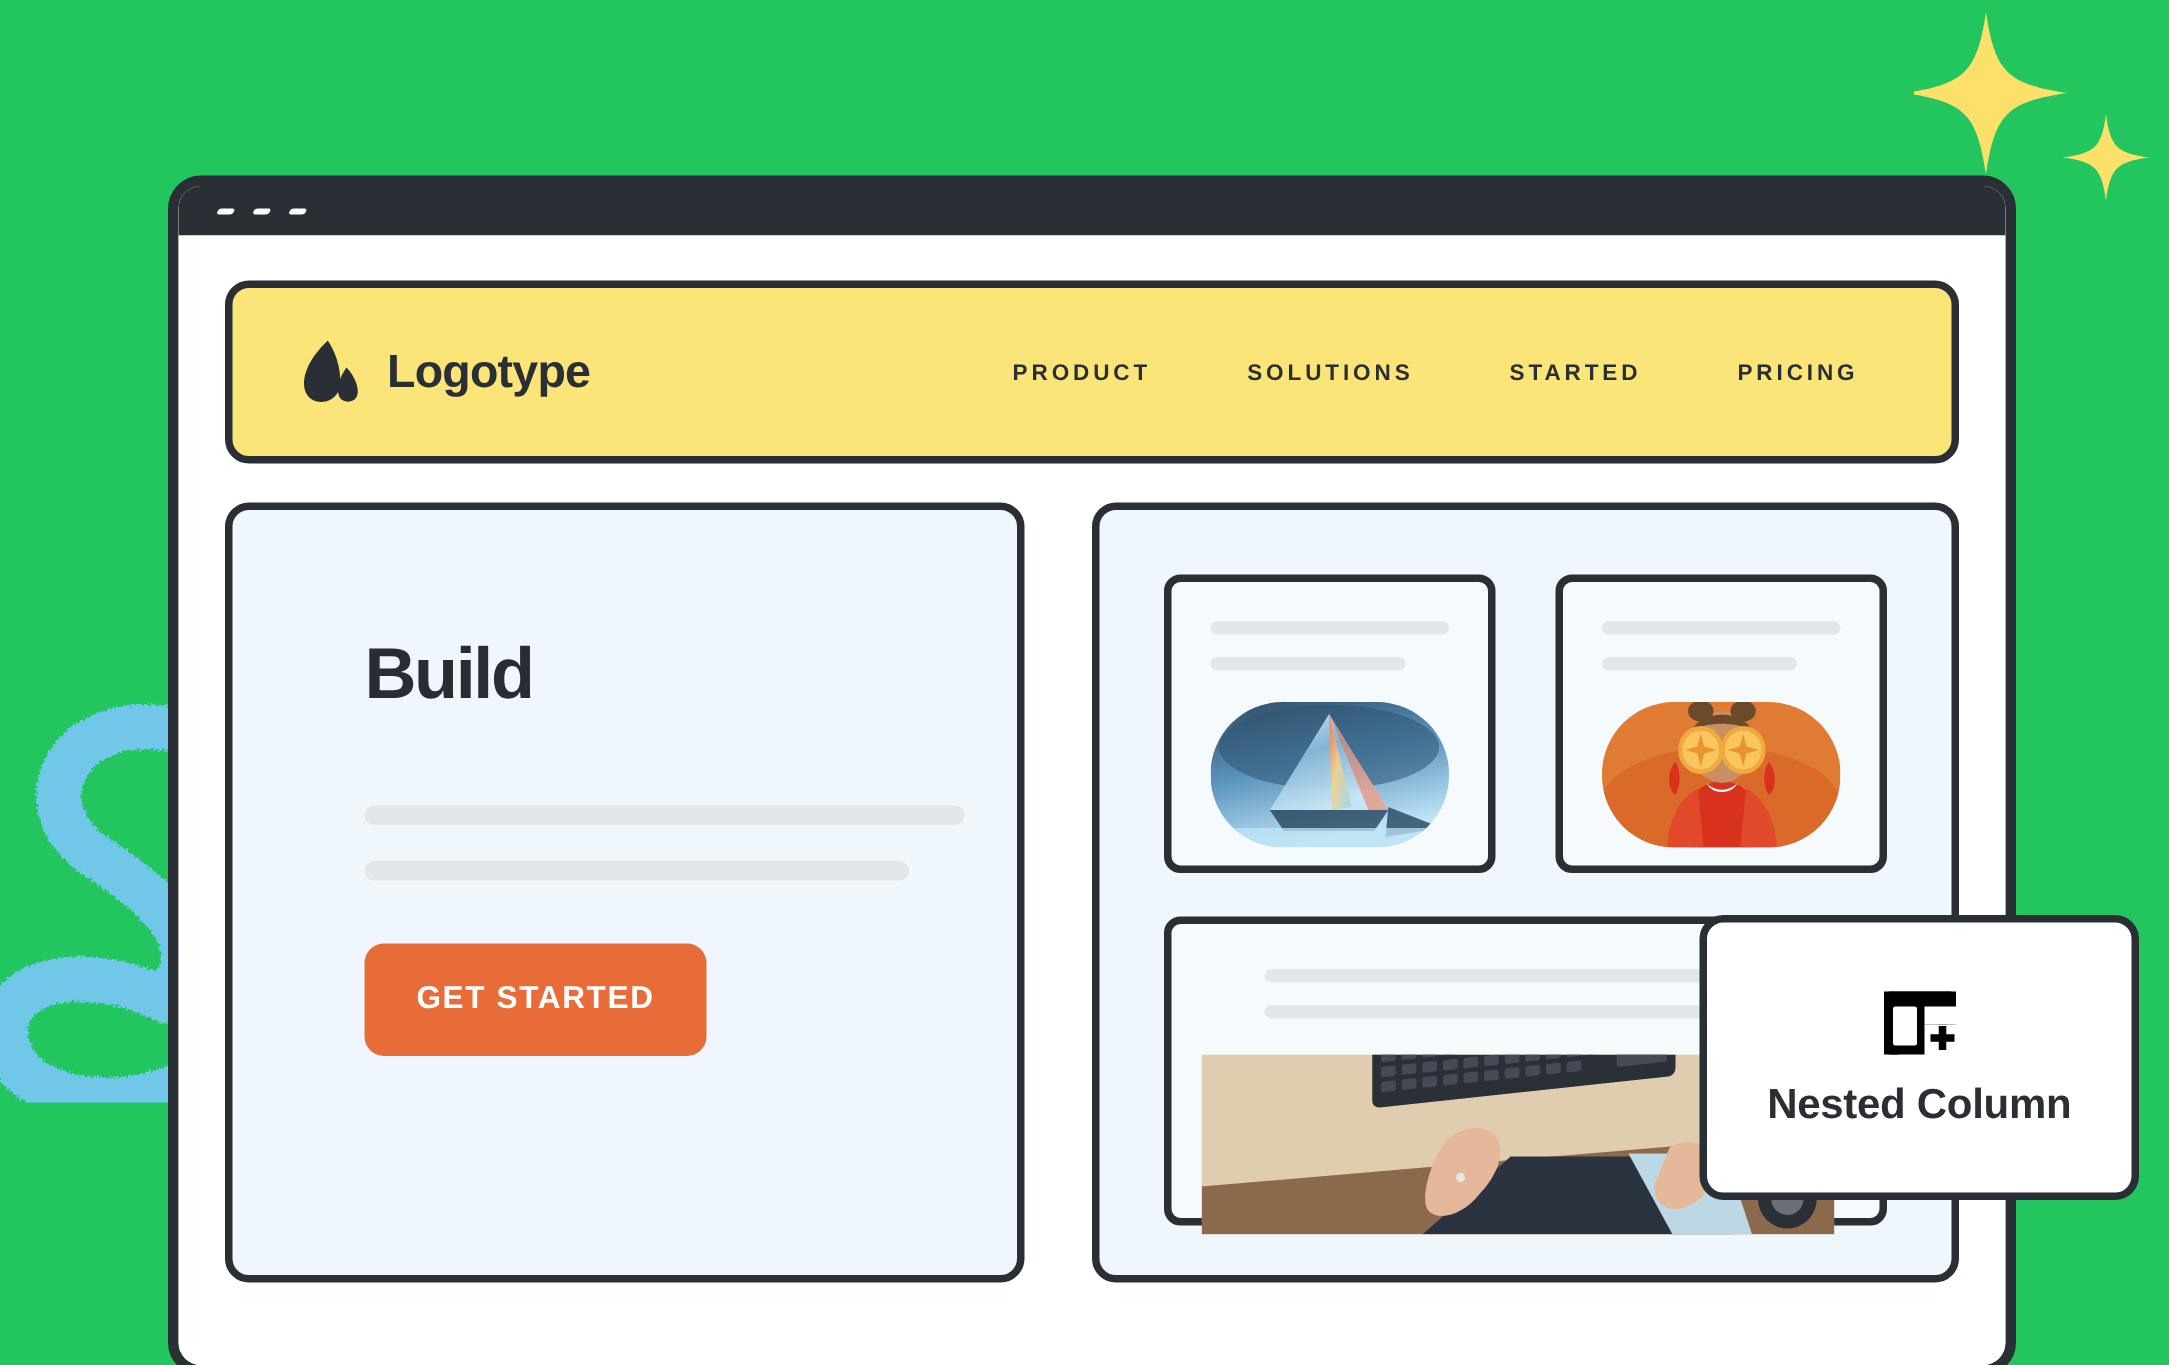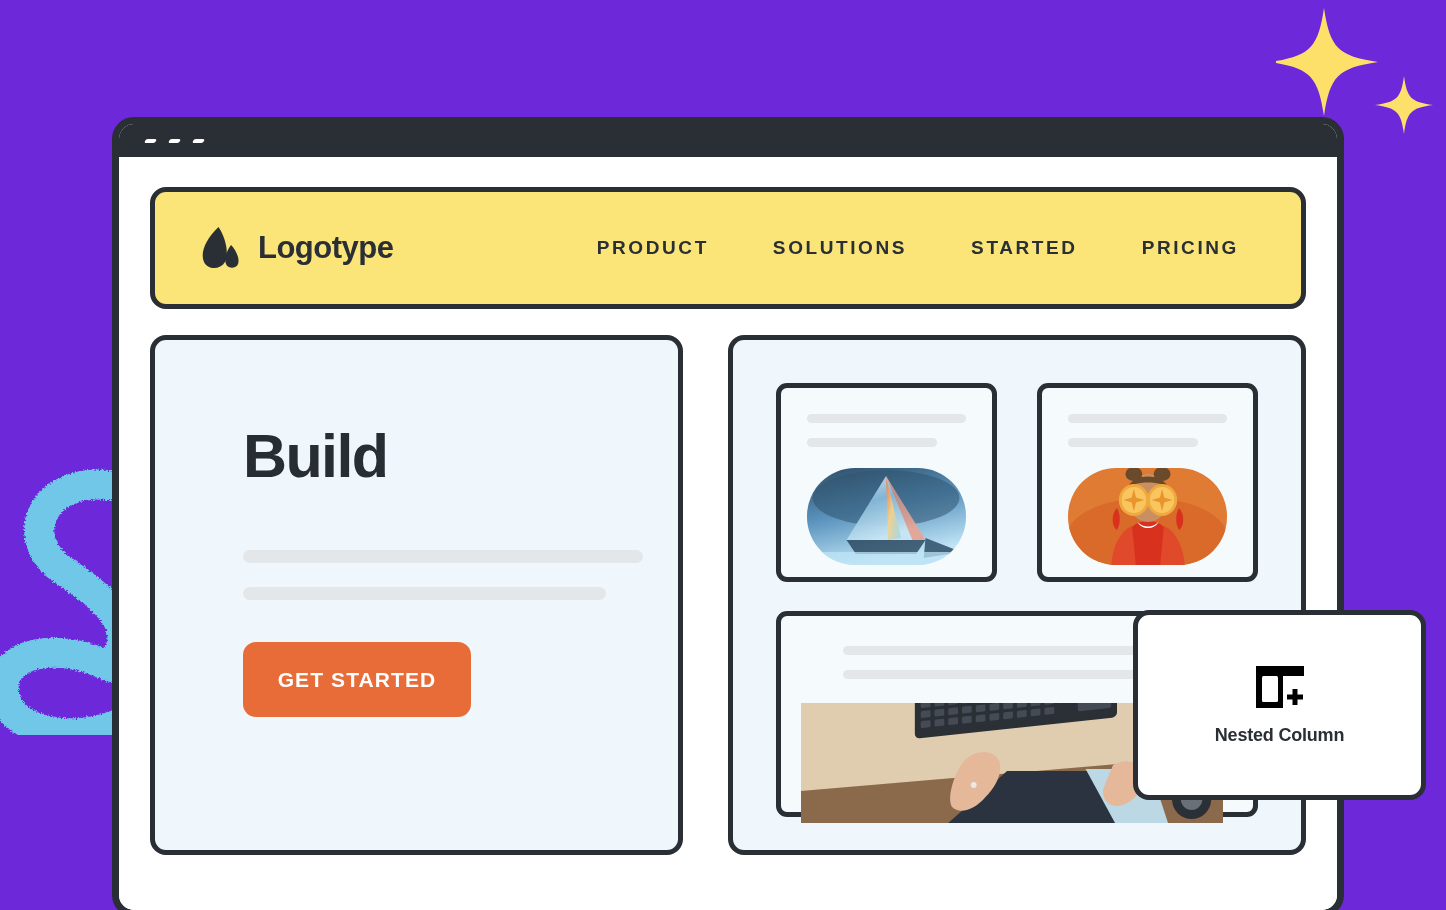--- a/index.html
+++ b/index.html
@@ -2,21 +2,21 @@
 <html><head>
 <meta charset="utf-8">
 <style>
   * { box-sizing: border-box; margin: 0; padding: 0; }
   html, body {
     width: 1446px; height: 910px;
     background: #ffffff;
     font-family: "Liberation Sans", sans-serif;
     overflow: hidden;
   }
-  .stage { position: relative; width: 1446px; height: 910px; background: #6d28d9; padding-left: 48px; }
+  .stage { position: relative; width: 1446px; height: 910px; background: #22c55e; padding-left: 48px; }
 
   
   .deco { position: absolute; pointer-events: none; }
   .squiggle { left: -10px; top: 455px; width: 190px; height: 280px; }
   .sparkles { right: 0; top: 0; width: 170px; height: 140px; }
 
   
   .window {
     position: absolute;
     left: 112px; top: 117px;
@@ -57,37 +57,37 @@
     font-size: 31px; font-weight: 700; color: #2a2e35;
     letter-spacing: -0.5px;
   }
   .navlinks {
     display: flex; align-items: center;
     margin-left: auto;
     gap: 64px;
     padding-right: 18px;
   }
   .navlink {
-    font-size: 19px; font-weight: 700; color: #2a2e35;
+    font-size: 15px; font-weight: 700; color: #2a2e35;
     letter-spacing: 2.6px;
     white-space: nowrap;
     cursor: pointer;
   }
 
   
   .columns { display: flex; gap: 45px; margin-top: 26px; }
   .col-left {
     width: 563px; height: 520px;
     background: #f0f7fc;
     border: 5px solid #2a2e35;
     border-radius: 16px;
     padding: 85px 0 0 88px;
   }
   .headline {
-    font-size: 61px; font-weight: 700; color: #282d34;
+    font-size: 48px; font-weight: 700; color: #282d34;
     line-height: 1.04; letter-spacing: -1.6px;
   }
   .bar { background: #e3e7ea; border-radius: 7px; height: 13px; }
   .bar-a { width: 400px; margin-top: 62px; }
   .bar-b { width: 363px; margin-top: 24px; }
   .cta {
     margin-top: 42px;
     width: 228px; height: 75px;
     background: #e86c38;
     border: none; border-radius: 13px;
@@ -142,21 +142,21 @@
     width: 293px; height: 190px;
     background: #ffffff;
     border: 5px solid #2a2e35;
     border-radius: 16px;
     display: flex; flex-direction: column;
     align-items: center; justify-content: center;
     gap: 15px;
     z-index: 40;
   }
   .tooltip-label {
-    font-size: 18px; font-weight: 700; color: #2a2e35;
+    font-size: 28px; font-weight: 700; color: #2a2e35;
     letter-spacing: -0.2px;
   }
 </style>
 </head>
 <body>
 
 <div class="stage">
 
   <svg class="deco squiggle" viewBox="0 0 190 280">
     <defs>

